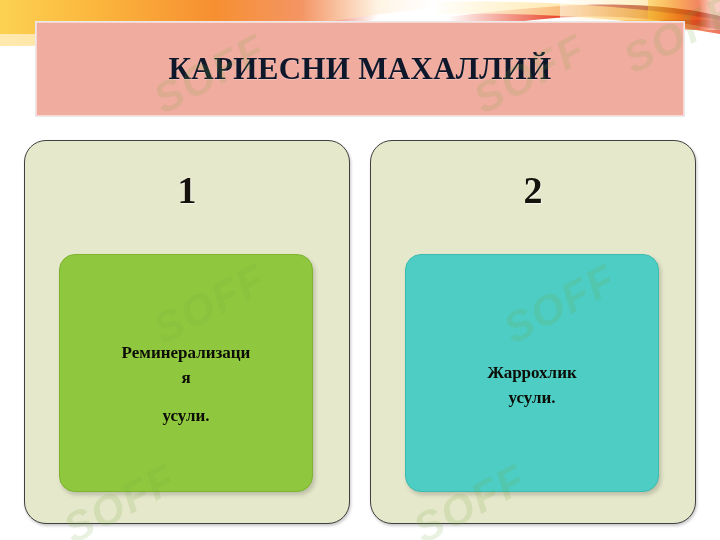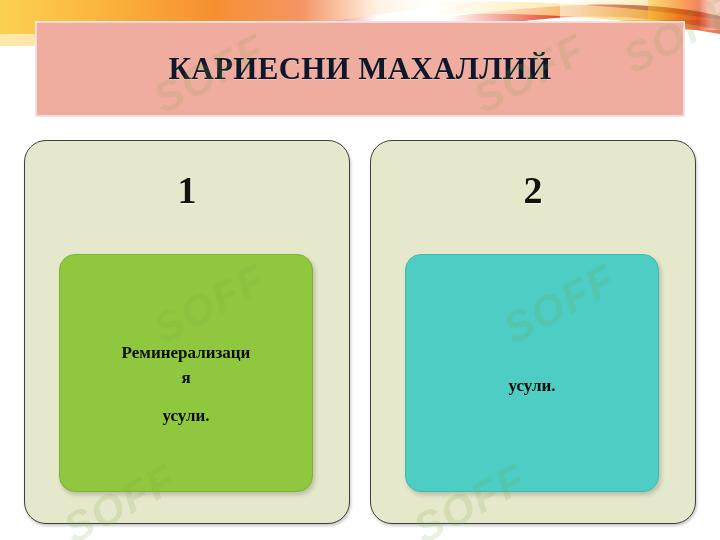--- a/index.html
+++ b/index.html
@@ -200,20 +200,21 @@
         <span class="spacer"></span>
         <span class="line">усули.</span>
       </div>
     </div>
   </div>
 
   <div class="card">
     <div class="card-number">2</div>
     <div class="inner-box teal">
       <div class="inner-text">
+        <span class="line">Жаррохлик</span>
         <span class="line">усули.</span>
       </div>
     </div>
   </div>
 
 </div>
 
 <div id="watermark-layer">
     <div class="wm" style="left: 150px; top: 50px; font-size: 42px;">SOFF</div>
     <div class="wm" style="left: 470px; top: 50px; font-size: 42px;">SOFF</div>

